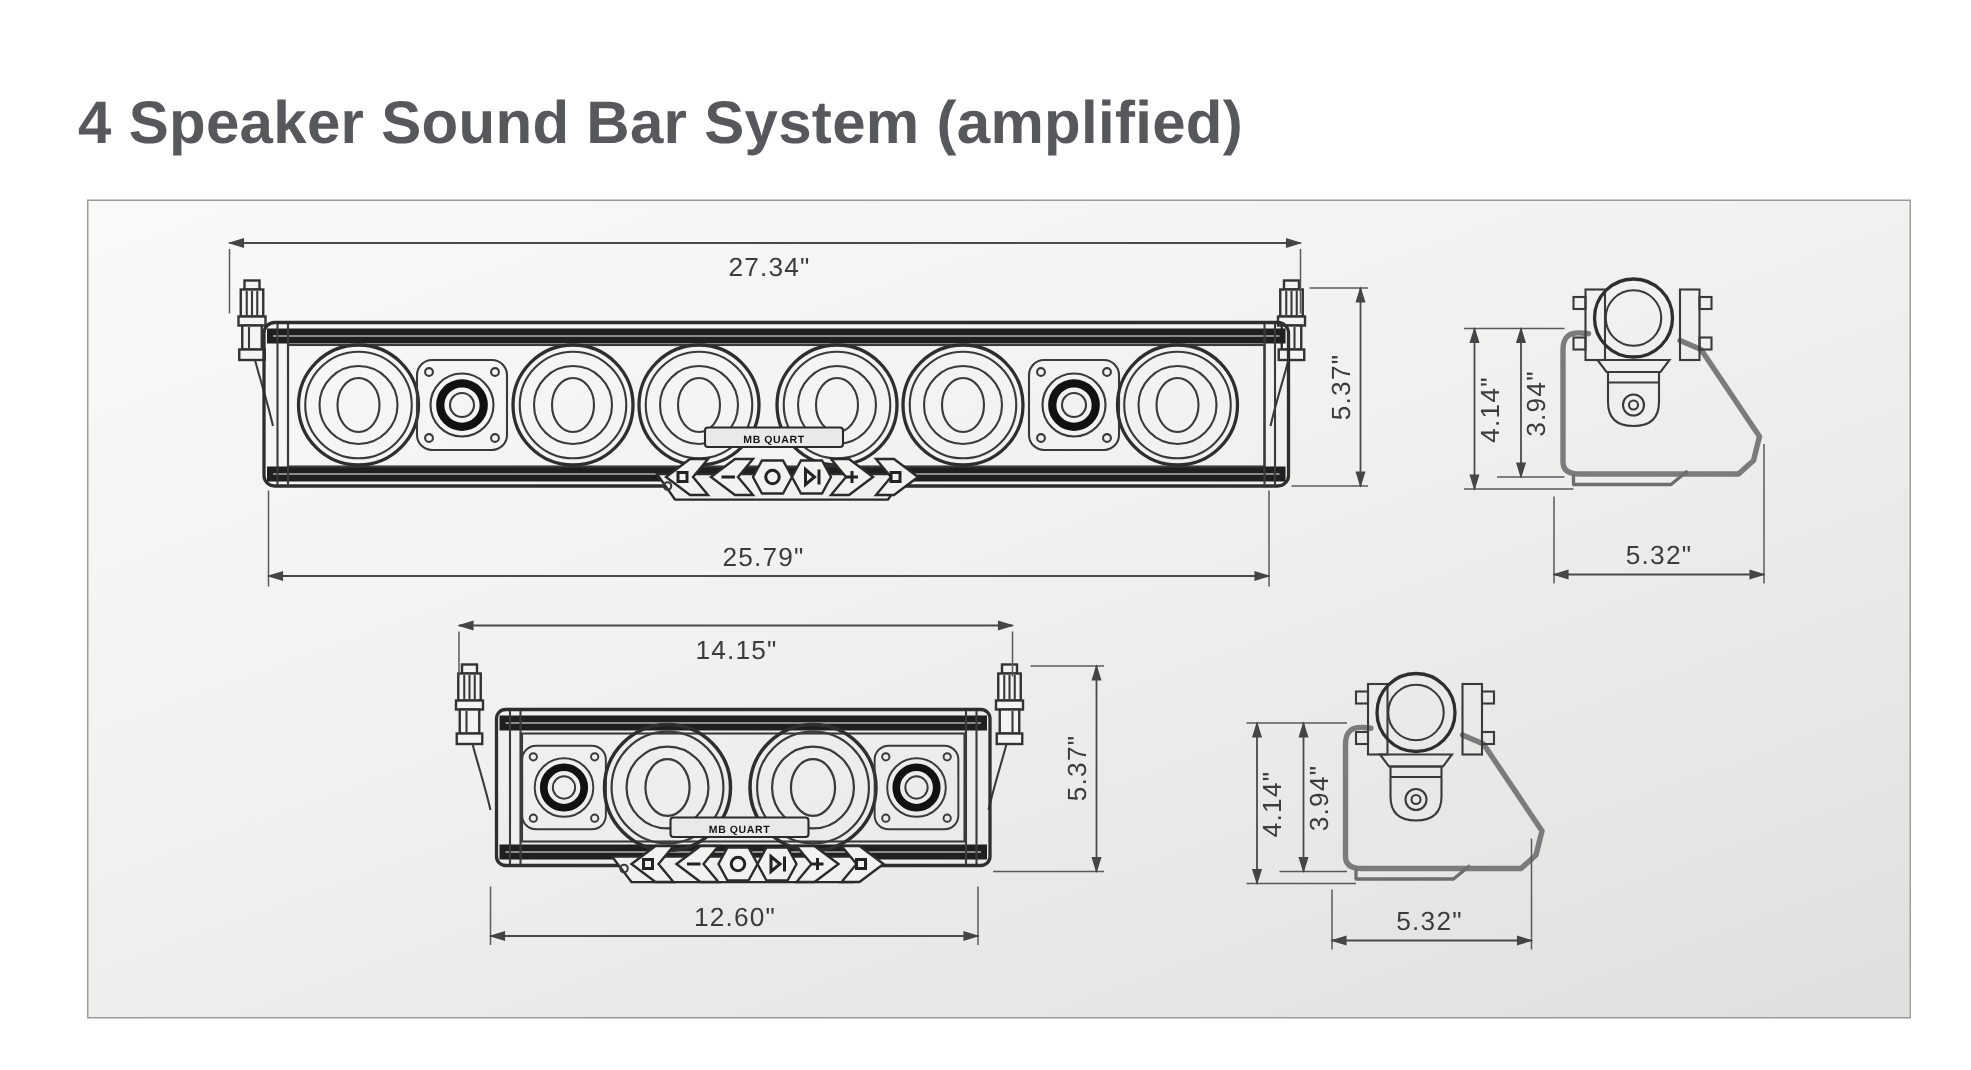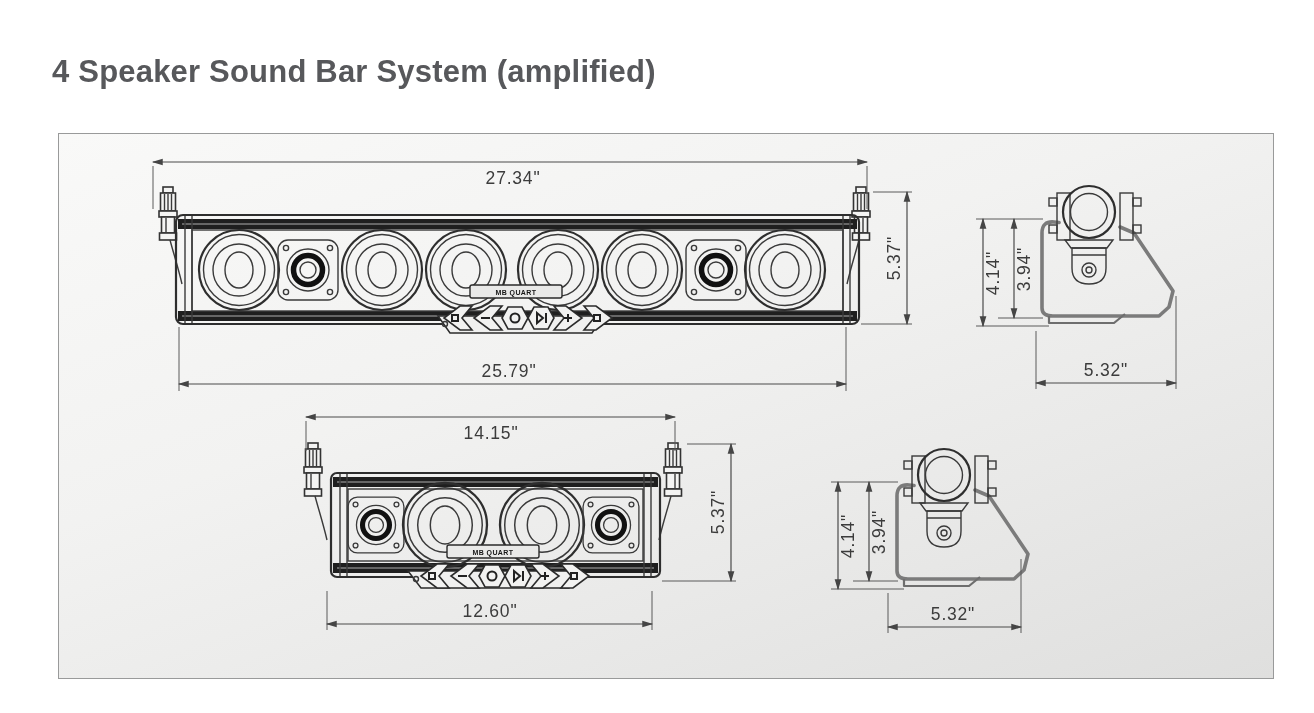--- a/index.html
+++ b/index.html
@@ -1,18 +1,18 @@
 <!DOCTYPE html>
 <html><head>
 <meta charset="utf-8">
 <style>
   html,body{margin:0;padding:0;background:#ffffff;}
   body{width:1314px;height:713px;position:relative;overflow:hidden;
        font-family:"Liberation Sans", sans-serif;}
-  .page-title{position:absolute;left:52px;top:33px;font-size:31px;font-weight:bold;
+  .page-title{position:absolute;left:52px;top:33px;font-size:40px;font-weight:bold;
        color:#57585b;letter-spacing:0.2px;}
   .panel{position:absolute;left:58px;top:133px;width:1216px;height:546px;
        border:1px solid #999a9a;
        background:linear-gradient(160deg,#f9f9f8 0%,#f2f2f1 40%,#e9e9e8 70%,#dfdfde 100%);
        box-sizing:border-box;}
   .panel svg{position:absolute;left:0;top:0;}
   
   .ink{stroke:#3a3a3a;fill:none;stroke-width:1.4;}
   .ink2{stroke:#2e2e2e;fill:none;stroke-width:2.2;}
   .dark{fill:#1f1f1f;stroke:none;}

